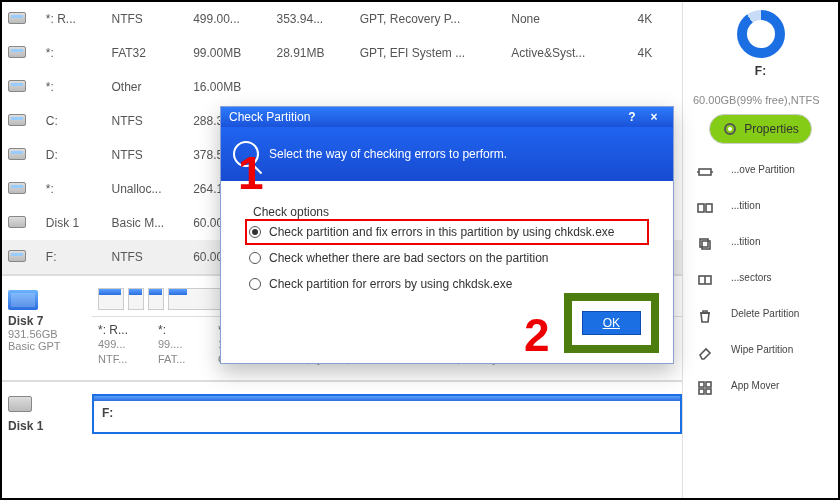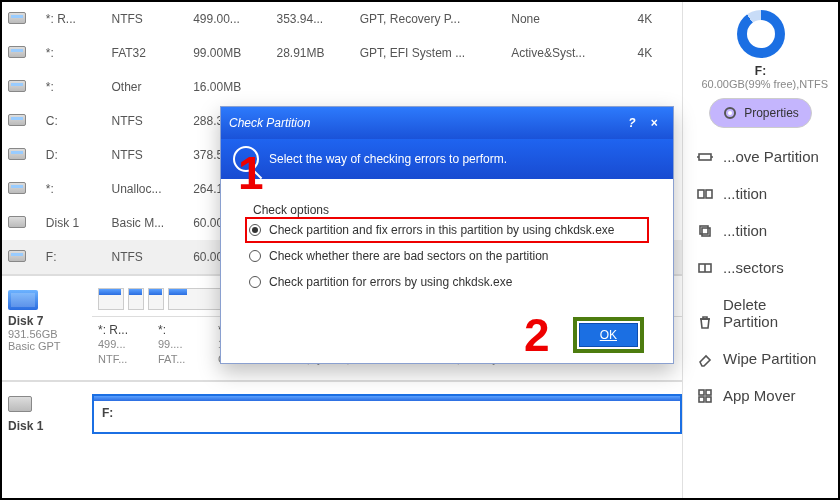--- a/index.html
+++ b/index.html
@@ -20,40 +20,40 @@
   .bar { height: 22px; border:1px solid #ccc; background:#f5f5f5; position:relative; }
   .bar .fill { background: linear-gradient(#5aa0ff,#2b6de0); height: 6px; position:absolute; top:0; left:0; }
   .summary-row { display:flex; border-top:1px solid #ddd; padding:6px 0 0; }
   .summary-cols { flex:1; display:flex; }
   .scol { flex:0 0 auto; min-width:60px; padding: 0 6px; }
   .scol .h { color:#444; font-weight: normal; font-size:12px; }
   .scol .l1, .scol .l2 { color:#888; font-size:11px; line-height:1.4; white-space:nowrap; overflow:hidden; text-overflow:ellipsis; }
   .right .pie { width: 48px; height: 48px; border-radius: 50%; background: conic-gradient(#1b6fe3 0 90%, #c8dcf7 90% 100%); margin: 0 auto 6px; position: relative; }
   .right .pie::after { content:''; position:absolute; inset:10px; background:#fff; border-radius:50%; }
   .right .pname { text-align:center; font-weight:bold; color:#333; }
-  .right .pinfo { text-align:right; font-size:11px; color:#888; margin-bottom:8px; white-space:nowrap; overflow:hidden; text-overflow:ellipsis; }
-  .btn-outline { display:flex; align-items:center; justify-content:center; gap:6px; border:1px solid #ccc; border-radius:16px; padding:6px 12px; background:#c4b5fd; cursor:pointer; font-size:12px; color:#333; margin: 0 auto 10px; }
+  .right .pinfo { text-align:left; font-size:11px; color:#888; margin-bottom:8px; white-space:nowrap; overflow:hidden; text-overflow:ellipsis;margin-top:16px; }
+  .btn-outline { display:flex; align-items:center; justify-content:center; gap:6px; border:1px solid #ccc; border-radius:16px; padding:6px 12px; background:#84cc16; cursor:pointer; font-size:12px; color:#333; margin: 0 auto 10px; }
   .rlist { list-style:none; }
-  .rlist li { display:flex; align-items:flex-end; gap:10px; padding:10px 4px; font-size:15px; color:#444; cursor:pointer; }
+  .rlist li { display:flex; align-items:flex-start; gap:18px; padding:10px 4px; font-size:10px; color:#444; cursor:pointer; }
   .ricn { width:16px; height:16px; display:inline-flex; align-items:center; justify-content:center; color:#555; }
   .modal { position:absolute; left:218px; top:104px; width:454px; height:258px; background:#fff; border:1px solid #8aa0d0; box-shadow: 0 8px 20px rgba(0,0,0,.25); z-index:20; }
-  .modal .titlebar { height:32px; background: linear-gradient(#2d7afc,#1a52d8); color:#fff; display:flex; align-items:center; padding:0 8px; font-size:12px;font-style:italic; }
+  .modal .titlebar { height:20px; background: linear-gradient(#2d7afc,#1a52d8); color:#fff; display:flex; align-items:center; padding:0 8px; font-size:12px; }
   .modal .titlebar .sp { flex:1; }
   .modal .titlebar .tbtn { width:22px; text-align:center; cursor:pointer; font-weight:bold; }
-  .modal .banner { height:40px; background: linear-gradient(#1f64f0,#184bd1); color:#fff; display:flex; align-items:center; padding:0 12px; gap:10px; position:relative; }
+  .modal .banner { height:54px; background: linear-gradient(#1f64f0,#184bd1); color:#fff; display:flex; align-items:center; padding:0 12px; gap:10px; position:relative; }
   .mag { width:26px; height:26px; border:2px solid #fff; border-radius:50%; position:relative; }
   .mag::after { content:''; position:absolute; right:-6px; bottom:-6px; width:10px; height:2px; background:#fff; transform:rotate(45deg); }
   .modal .body { padding:10px 16px 12px; }
   .fieldset { position:relative; padding: 8px 8px 6px; margin-top:6px; }
   .fieldset .legend { position:relative; top:0; left:4px; background:#fff; padding:0 4px; font-size:12px; color:#333; }
   .opt { display:flex; align-items:center; gap:8px; padding:6px 4px; font-size:12px; color:#333; cursor:pointer; }
   .radio { width:12px; height:12px; border:1px solid #555; border-radius:50%; display:inline-flex; align-items:center; justify-content:center; }
   .radio.sel::after { content:''; width:6px; height:6px; background:#333; border-radius:50%; }
   .highlight-red { outline: 2px solid #e00; outline-offset: -2px; }
-  .okwrap { position:absolute; right:29px; bottom:10px; border:4px solid #4d7c0f; padding:2px; }
+  .okwrap { position:absolute; right:14px; bottom:10px; border:8px solid #4d7c0f; padding:10px; }
   .okbtn { background:#1b6fe3; color:#fff; border:1px solid #0d4db0; padding:4px 20px; font-size:12px; text-decoration:underline; cursor:pointer; }
   .ann { position:absolute; color:#e00; font-size:46px; font-weight:bold; z-index:30; font-family: Arial, sans-serif; }
   .ann.one { left:236px; top:144px; }
   .ann.two { left:522px; top:306px; }
   .disk-summary { border-top: 2px solid #ddd; margin-top: 0; }
   .disk1-summary { border-top: 2px solid #ddd; margin-top:6px; }
   .f-bar-wrap { flex:1; padding-top:6px; }
   .f-bar { border:2px solid #1b6fe3; height:40px; position:relative; }
   .f-bar .fill { position:absolute; top:0; left:0; right:0; height:5px; background:linear-gradient(#5aa0ff,#2b6de0); }
   .f-bar .lbl { position:absolute; top:10px; left:8px; font-weight:bold; color:#444; }

